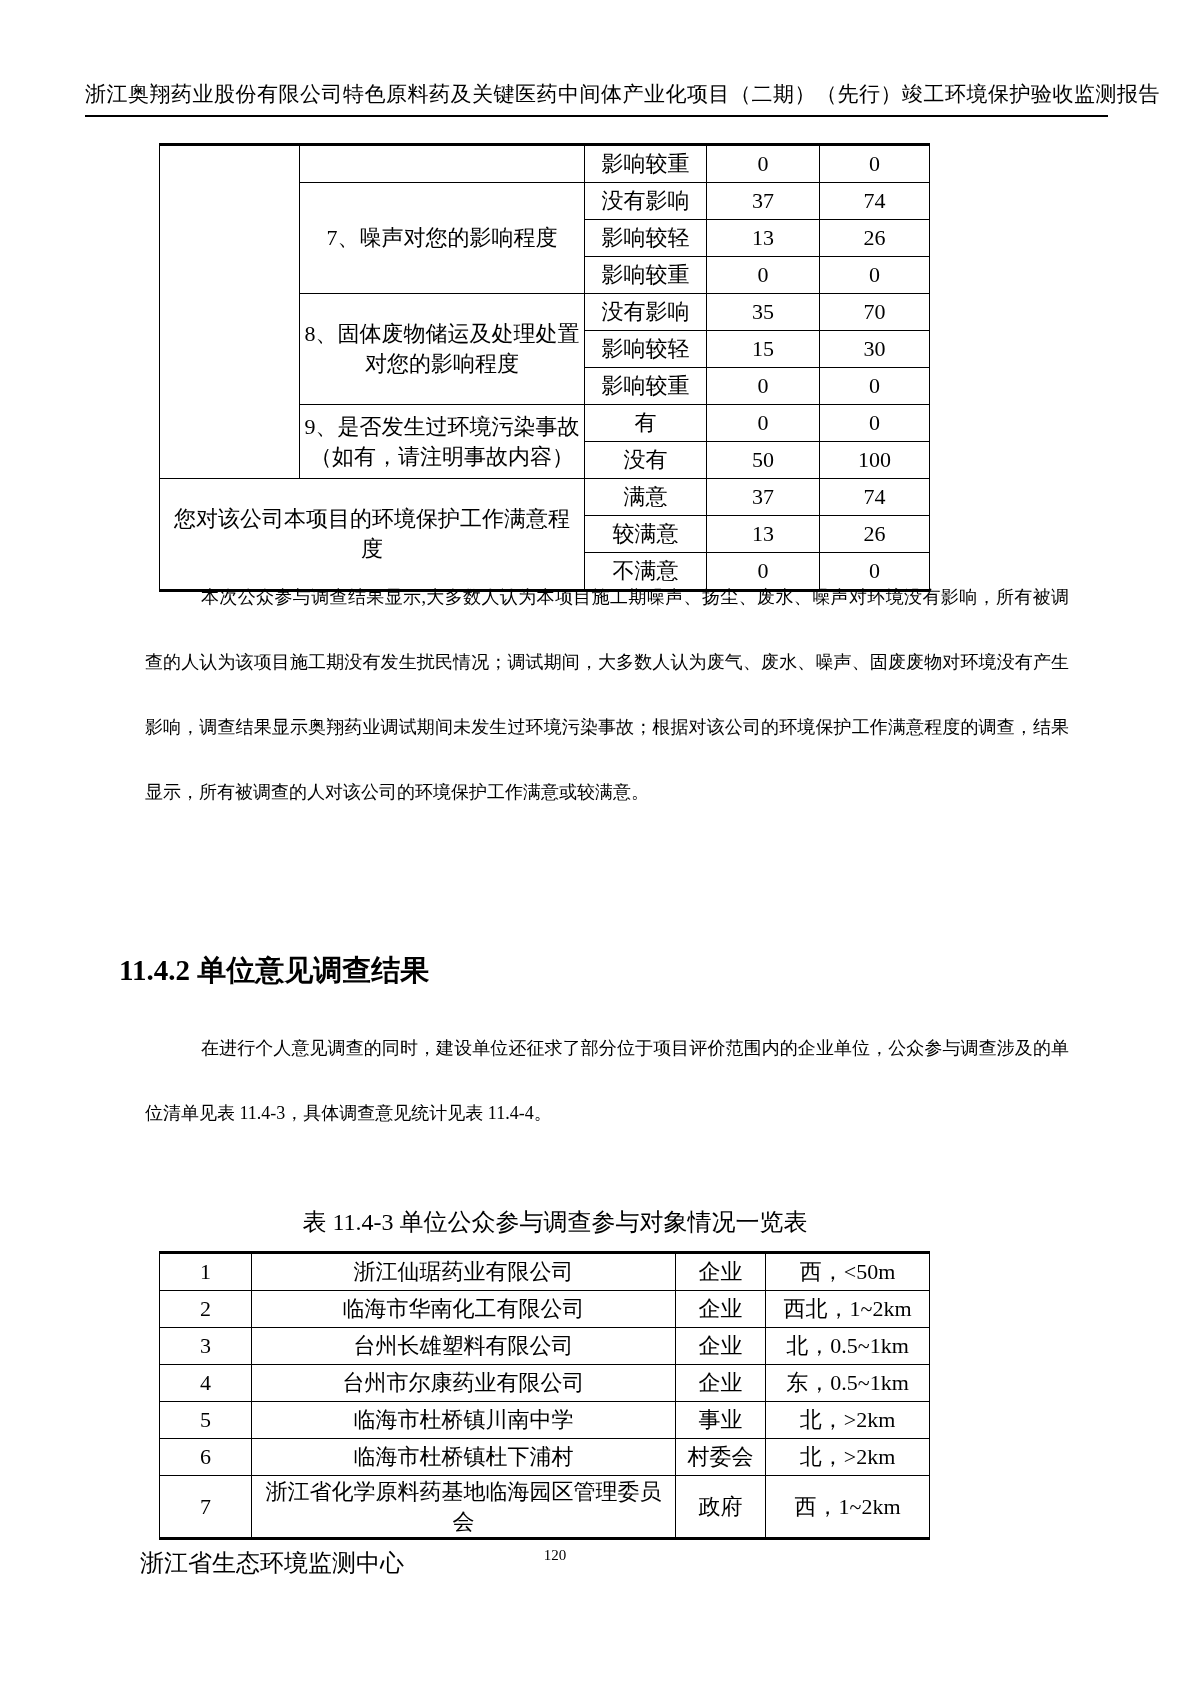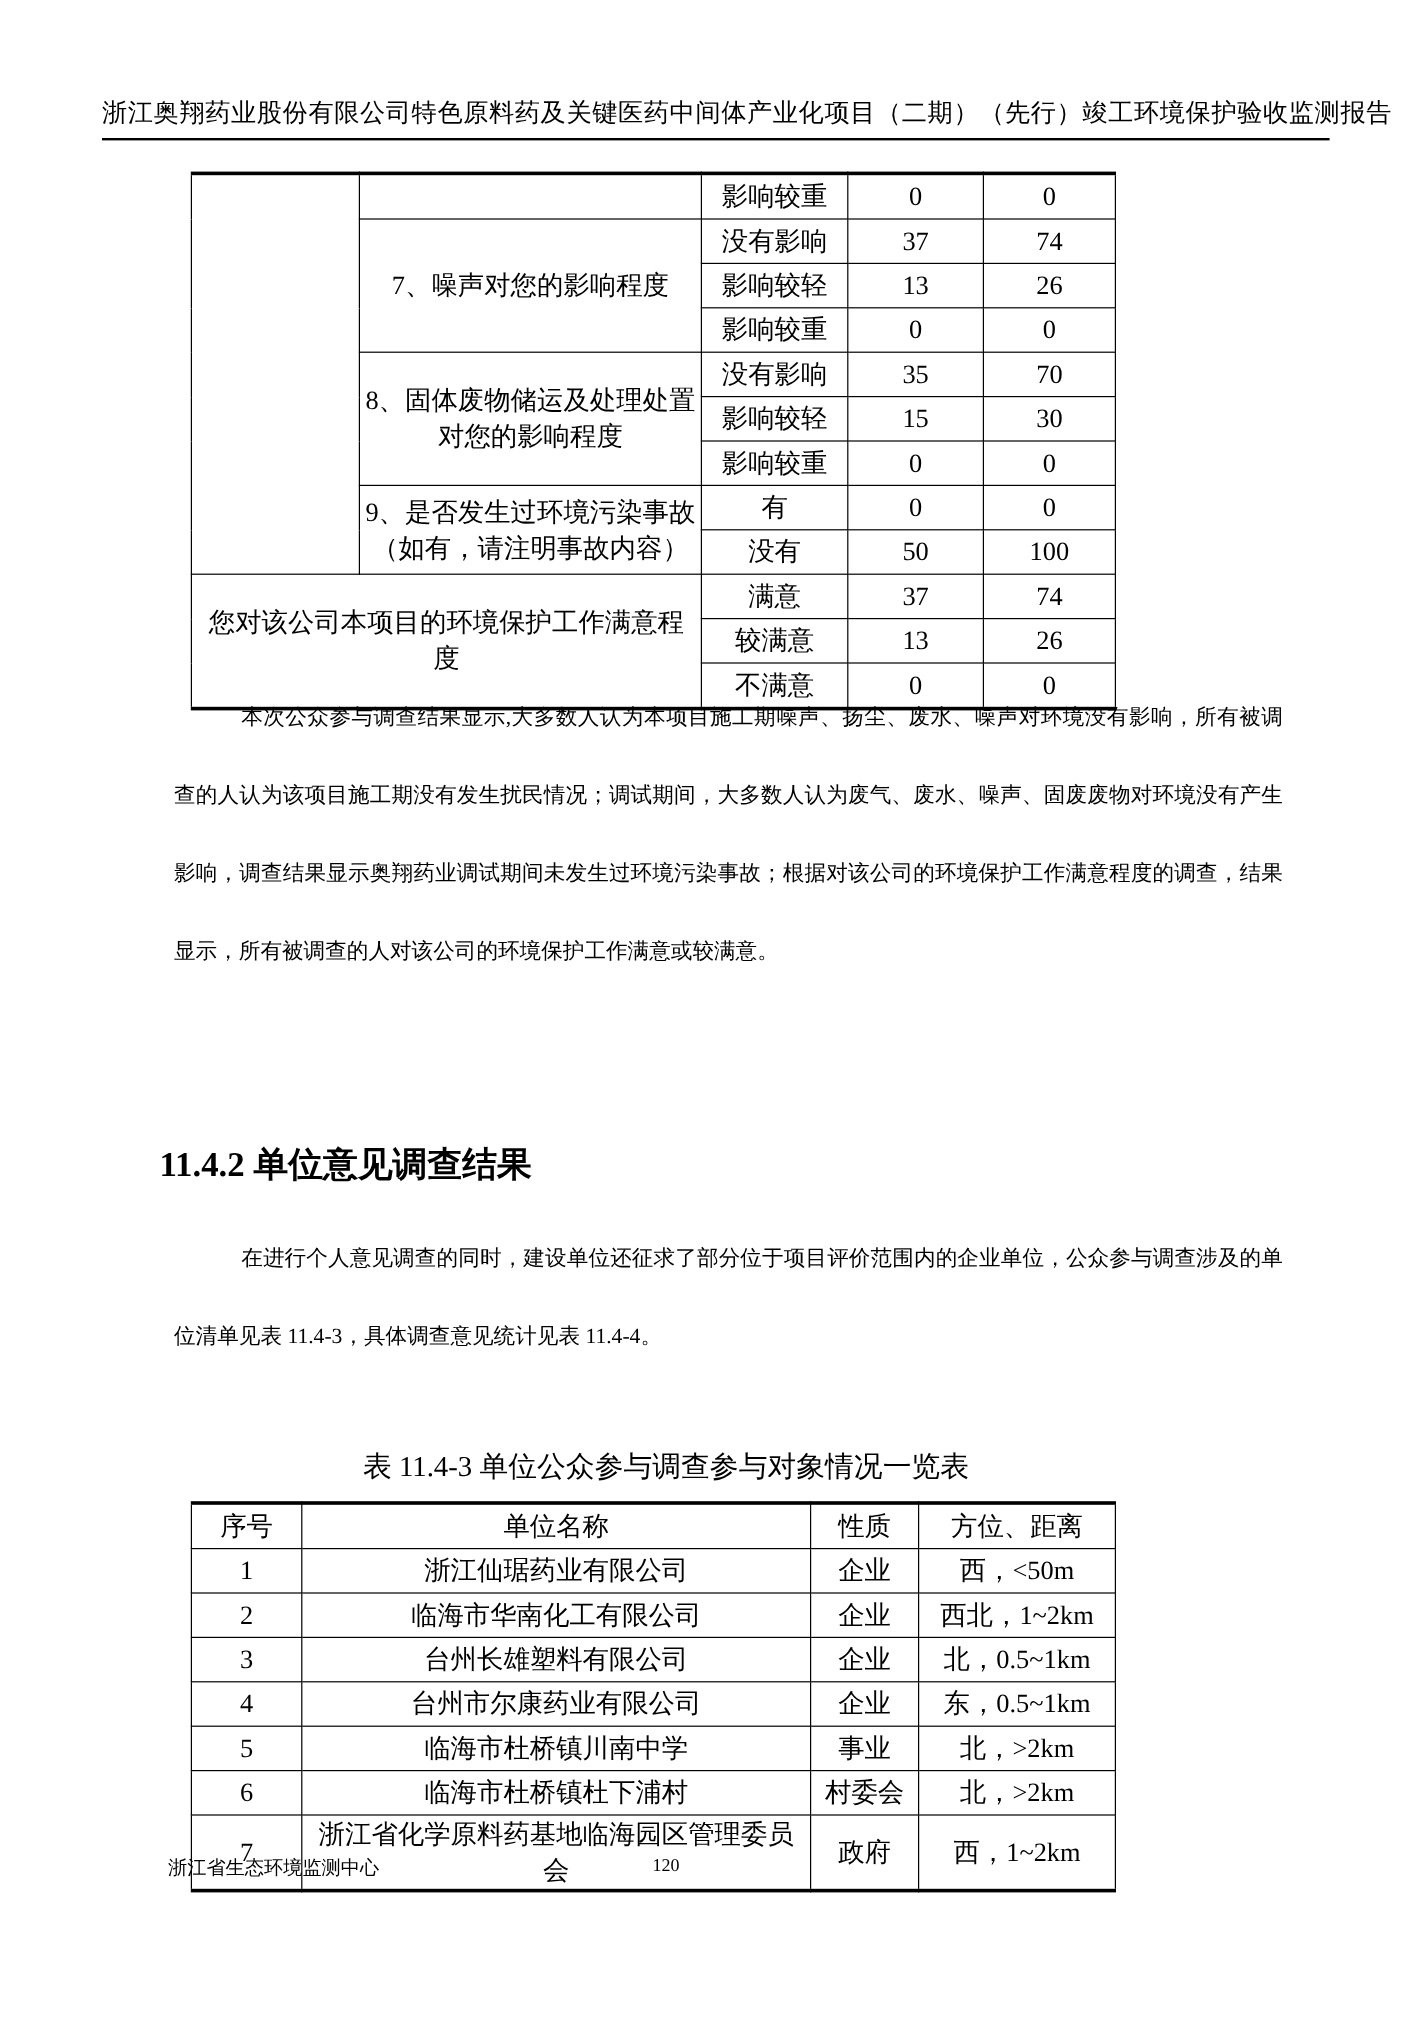--- a/index.html
+++ b/index.html
@@ -62,40 +62,40 @@
     line-height: 65px;
     text-align: justify;
     text-justify: inter-ideograph;
     text-indent: 56px;
     margin: 12px;
   }
   #para1 { top: 553px; }
   #para2 { top: 1004px; }
   .section-heading {
     position: absolute;
-    left: 133px;
+    left: 119px;
     top: 951px;
     font-size: 29px;
     font-weight: bold;
     margin: 0;
   }
   .table-caption {
     position: absolute;
     left: 170px;
     width: 770px;
     top: 1206px;
     text-align: center;
     font-size: 24px;
     font-weight: normal;
   }
   .footer-org {
     position: absolute;
     left: 140px;
     top: 1547px;
-    font-size: 16px;
+    font-size: 24px;
   }
   .footer-page {
     position: absolute;
     left: 170px;
     width: 770px;
     top: 1547px;
     text-align: center;
     font-size: 15px;
   }
 </style>
@@ -192,26 +192,20 @@
 
 <table class="doc-table units">
   <colgroup>
     <col style="width:92px">
     <col style="width:424px">
     <col style="width:90px">
     <col style="width:164px">
   </colgroup>
   <tbody>
       <tr>
-        <td>序号</td>
-        <td>单位名称</td>
-        <td>性质</td>
-        <td>方位、距离</td>
-      </tr>
-      <tr>
         <td>1</td>
         <td>浙江仙琚药业有限公司</td>
         <td>企业</td>
         <td>西，&lt;50m</td>
       </tr>
       <tr>
         <td>2</td>
         <td>临海市华南化工有限公司</td>
         <td>企业</td>
         <td>西北，1~2km</td>

